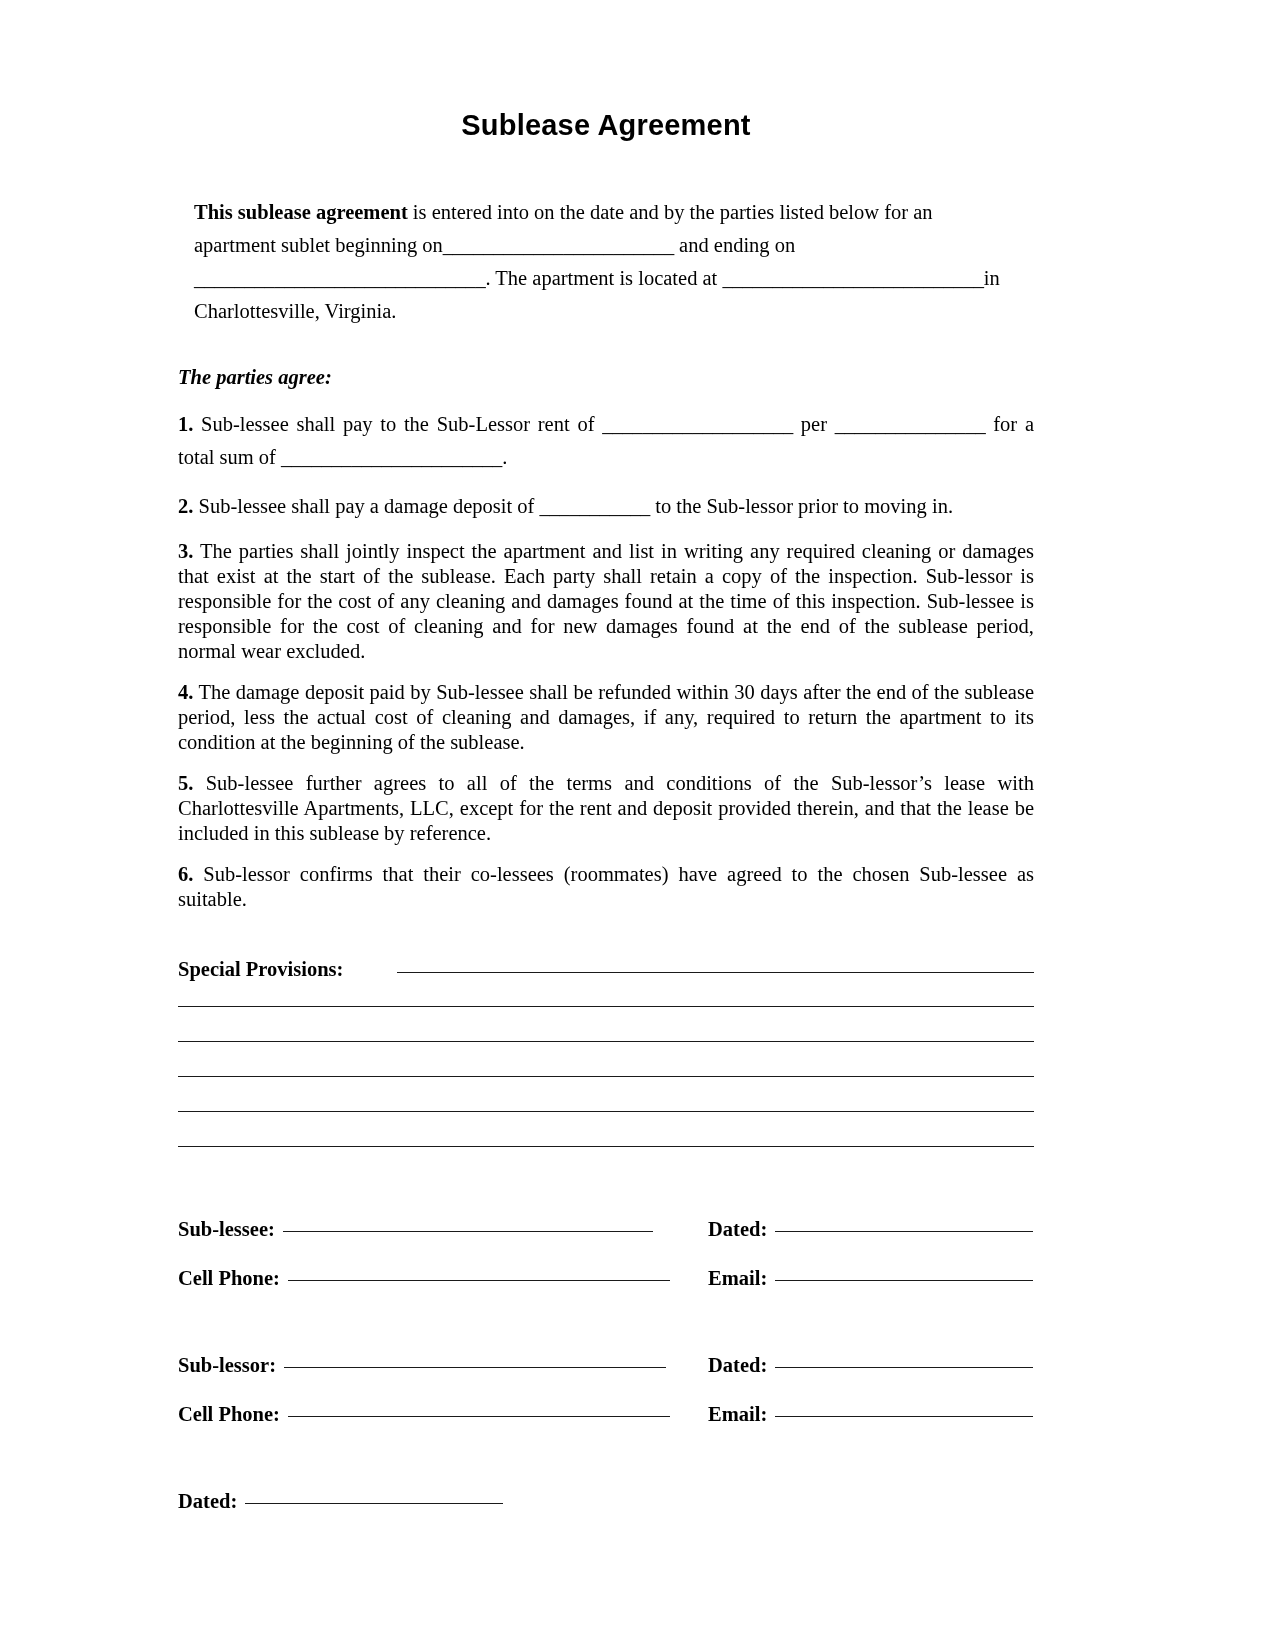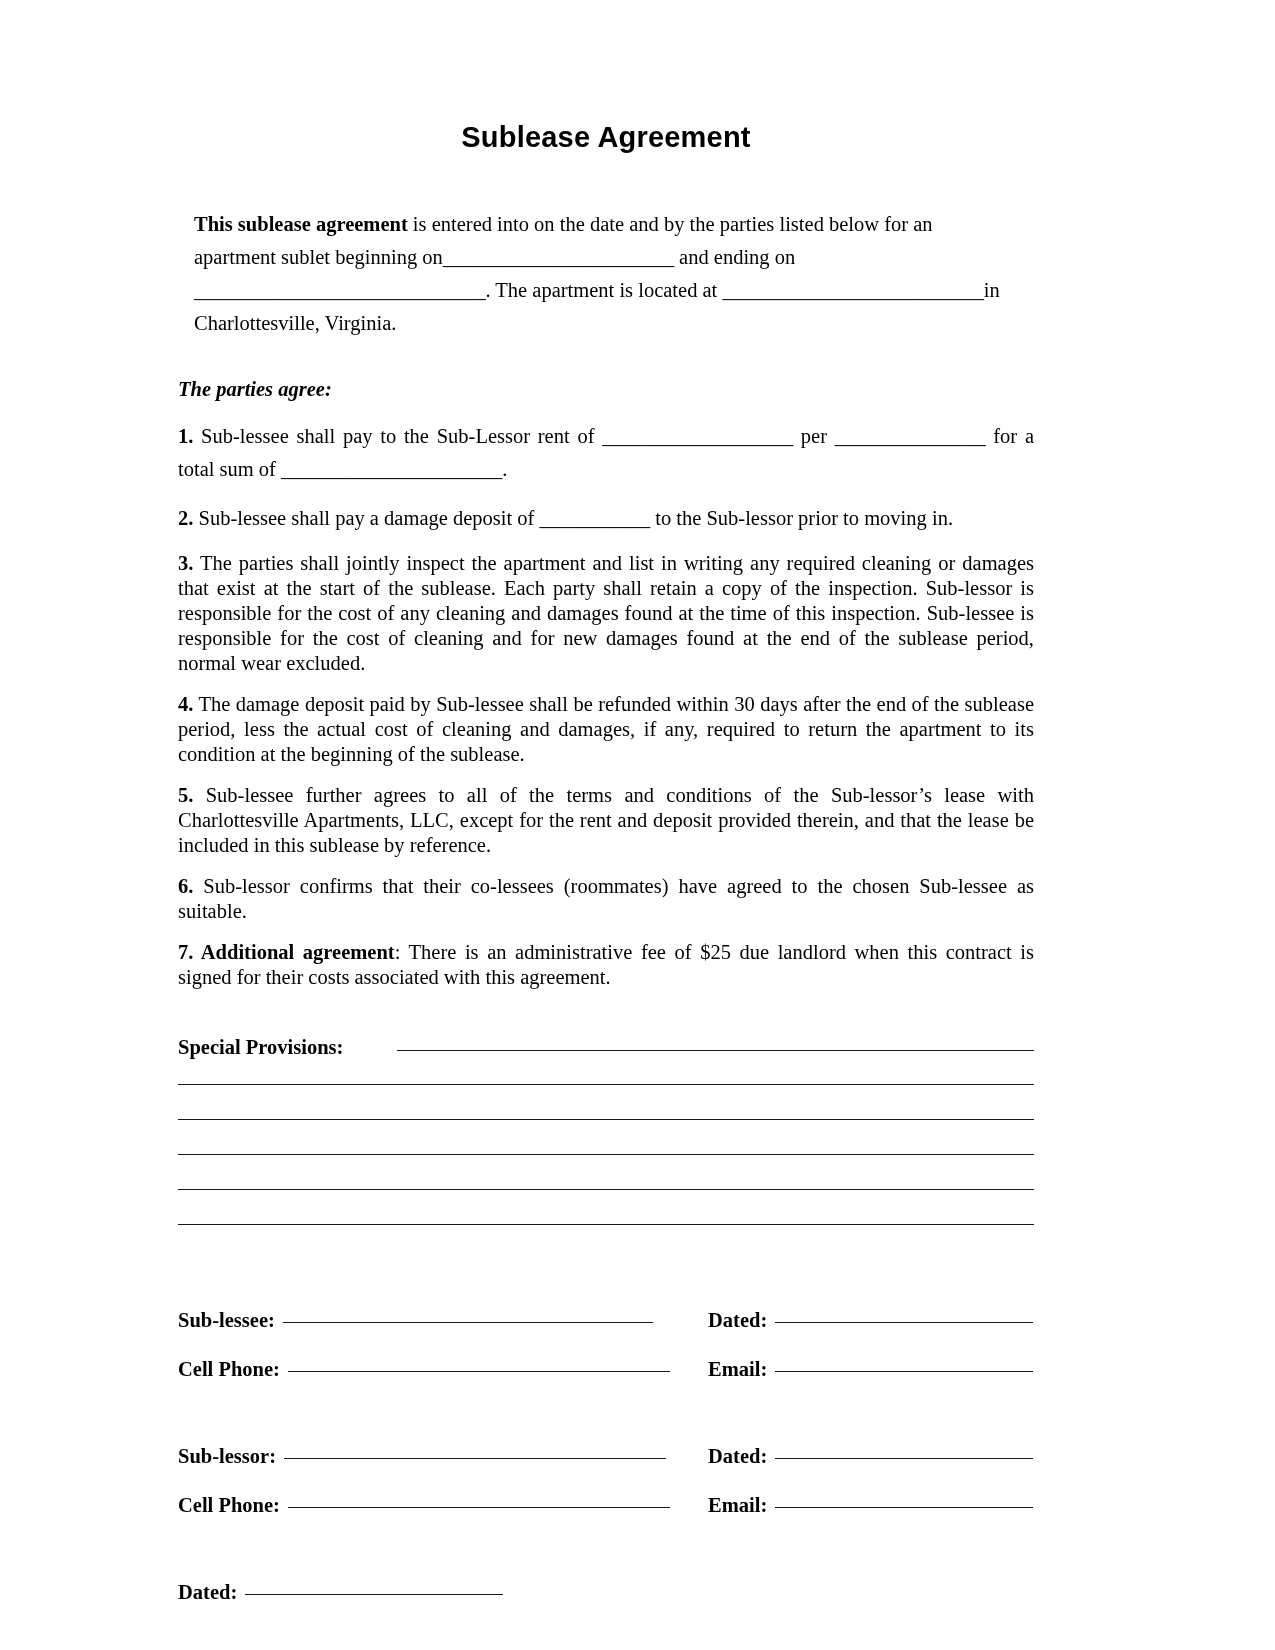--- a/index.html
+++ b/index.html
@@ -19,21 +19,21 @@
     position: absolute;
     left: 0;
     top: 0;
     width: 1275px;
     height: 1650px;
     background: #ffffff;
   }
   .content {
     position: absolute;
     left: 178px;
-    top: 12px;
+    top: 0;
     width: 856px;
   }
 
   
   .doc-title {
     font-family: "Liberation Sans", "DejaVu Sans", sans-serif;
     font-weight: bold;
     font-size: 29px;
     text-align: center;
     margin: 0;
@@ -125,21 +125,21 @@
   }
 
   
   .sig-block {
     padding-top: 62px;
   }
   .sig-row {
     display: flex;
     font-size: 20.5px;
     height: 49px;
-    align-items: center;
+    align-items: flex-start;
   }
   .sig-spacer { height: 38px; }
   .sig-col-left {
     width: 530px;
     display: flex;
     align-items: baseline;
   }
   .sig-col-right {
     width: 326px;
     display: flex;
@@ -191,23 +191,20 @@
     </p>
 
     <p class="clause clause-tight">
       <span class="num">5.</span><span> Sub-lessee further agrees to all of the terms and conditions of the Sub-lessor’s lease with Charlottesville Apartments, LLC, except for the rent and deposit provided therein, and that the lease be included in this sublease by reference.</span>
     </p>
 
     <p class="clause clause-tight">
       <span class="num">6.</span><span> Sub-lessor confirms that their co-lessees (roommates) have agreed to the chosen Sub-lessee as suitable.</span>
     </p>
 
-    <p class="clause clause-tight">
-      <span class="num">7.</span><span class="bold"> Additional agreement</span><span>: There is an administrative fee of $25 due landlord when this contract is signed for their costs associated with this agreement.</span>
-    </p>
 
     <div class="special-block">
       <div class="special-row">
         <span class="special-label">Special Provisions:</span>
         <span class="rule"></span>
       </div>
       <div class="special-lines" id="special-lines">
           <div class="special-line">
             <span class="rule"></span>
           </div>

